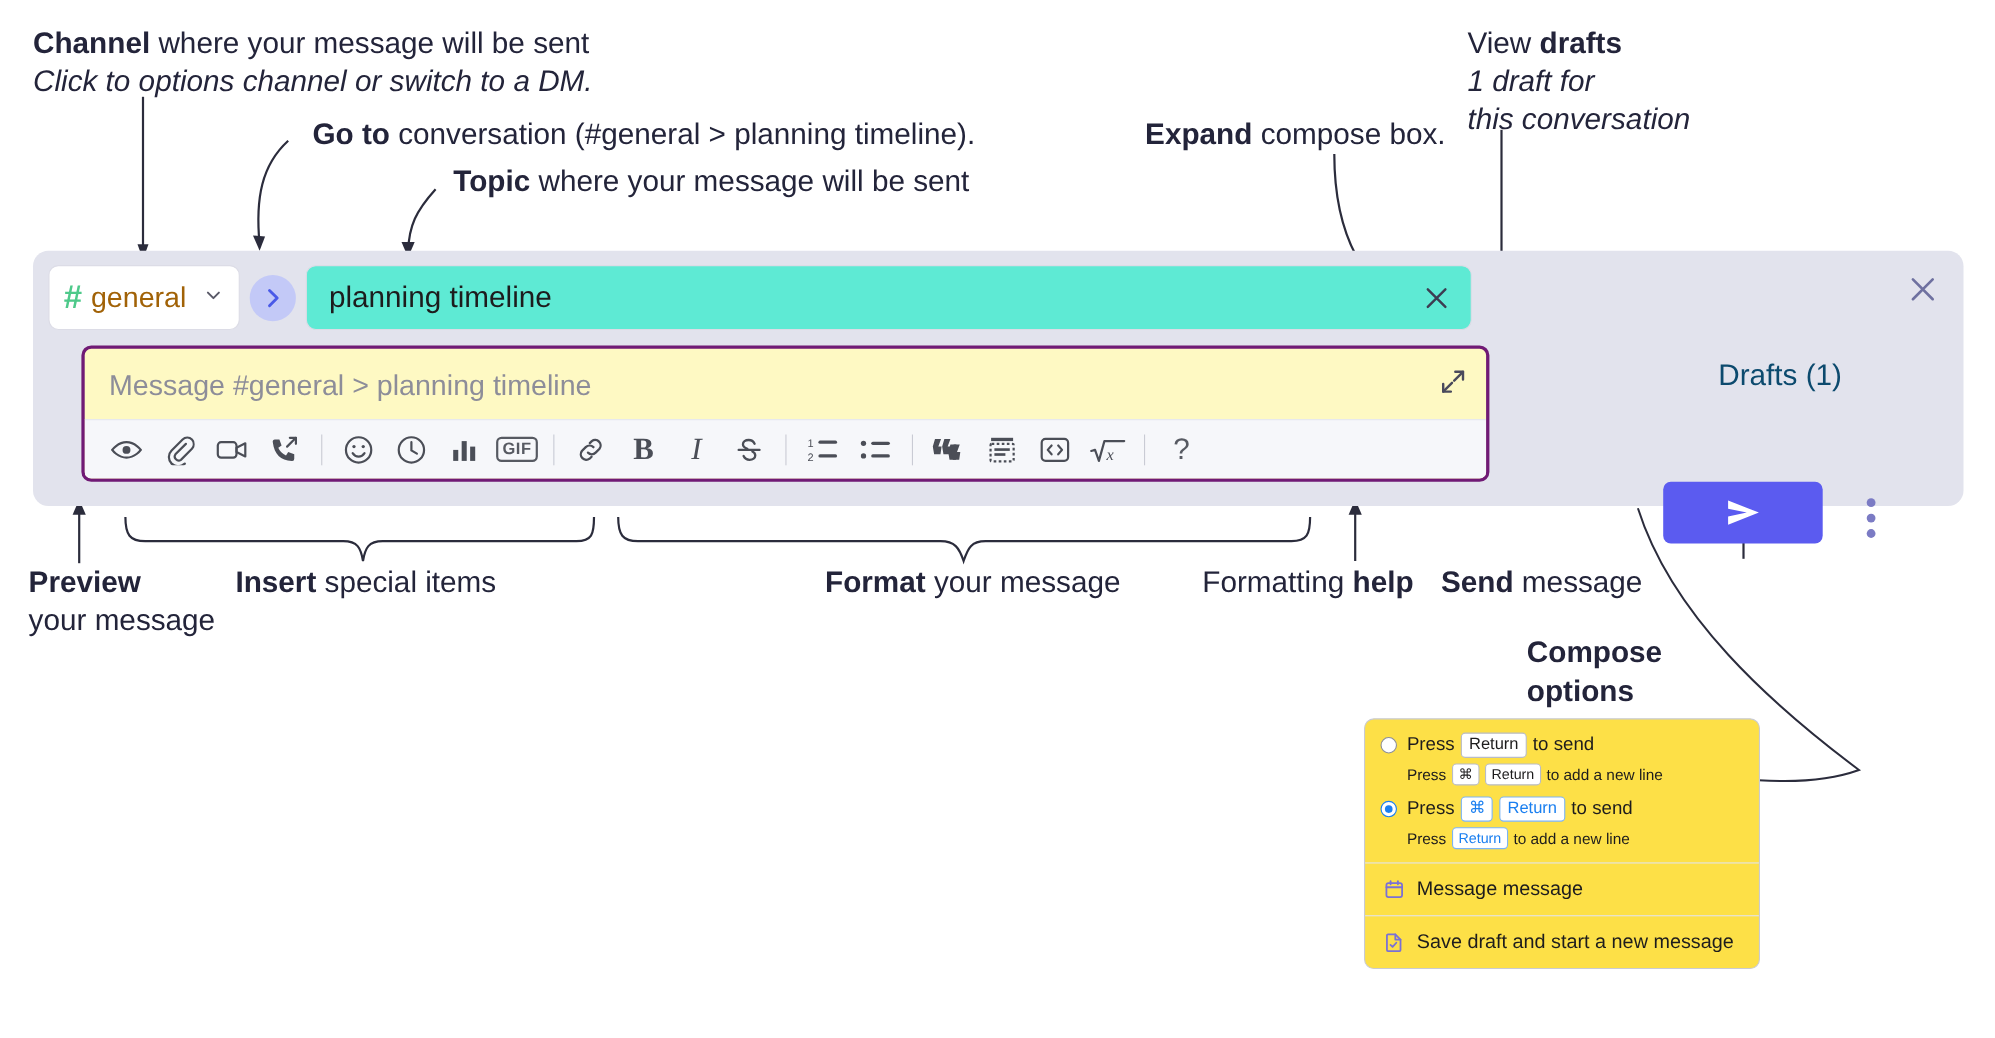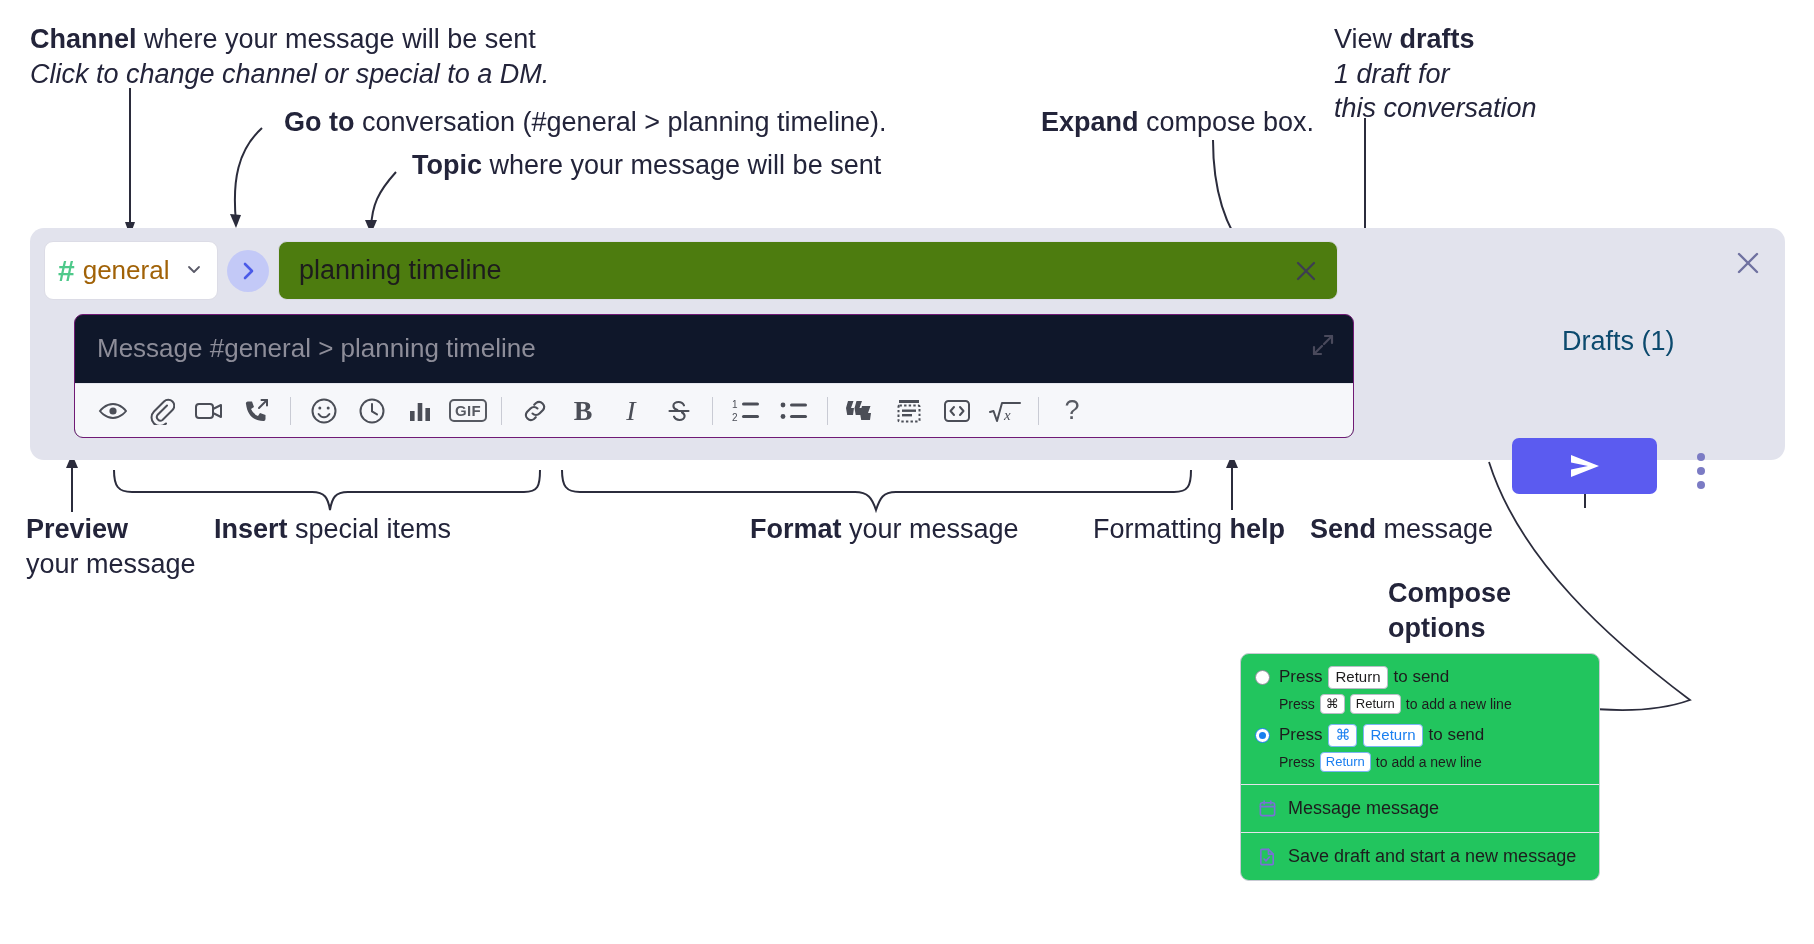--- a/index.html
+++ b/index.html
@@ -27,29 +27,29 @@
     display:flex;align-items:center;gap:9px;padding:0 13px;box-sizing:border-box;cursor:pointer;
   }
   .hash{font-size:30px;font-weight:700;color:#4ec98a;line-height:1;letter-spacing:-1px;}
   #channel-name{font-size:26px;color:#a16207;}
   .chev{margin-left:auto;color:#5a5a68;}
   #goto-btn{
     width:42px;height:42px;border-radius:50%;background:#c3c9f7;
     display:flex;align-items:center;justify-content:center;cursor:pointer;flex:0 0 auto;
   }
   #topic-field{
-    width:1060px;height:59px;background:#4d7c0f;border:1px solid #dcdce6;border-radius:9px;
+    width:1060px;height:59px;background:#5eead4;border:1px solid #dcdce6;border-radius:9px;
     display:flex;align-items:center;padding:0 16px 0 20px;box-sizing:border-box;
   }
   #topic-value{font-size:27px;color:#1d1c1d;flex:1;}
   .topic-x{cursor:pointer;display:flex;align-items:center;}
   
   #message-box{
     position:absolute;left:44px;top:86px;width:1280px;height:124px;
-    background:#0f172a;border:1px solid #701a75;border-radius:9px;box-sizing:border-box;overflow:hidden;
+    background:#fef9c3;border:3px solid #701a75;border-radius:9px;box-sizing:border-box;overflow:hidden;
   }
   #message-placeholder{
     position:absolute;left:22px;top:18px;font-size:26px;color:#8d8d99;
   }
   #expand-btn{position:absolute;right:16px;top:16px;cursor:pointer;}
   #toolbar{
     position:absolute;left:0;right:0;bottom:0;height:54px;background:#f6f7fa;
     border-top:1px solid #e6e7ee;display:flex;align-items:center;gap:0;padding:0 14px;box-sizing:border-box;
   }
   .tb{width:48px;height:44px;display:flex;align-items:center;justify-content:center;cursor:pointer;color:#575a62;}
@@ -70,21 +70,21 @@
     border-radius:7px;display:flex;align-items:center;justify-content:center;cursor:pointer;
   }
   #compose-options{
     position:absolute;left:1686px;top:450px;width:30px;height:42px;
     display:flex;flex-direction:column;align-items:center;justify-content:center;gap:6px;cursor:pointer;
   }
   .kdot{width:8px;height:8px;border-radius:50%;background:#7b7bc4;}
   
   #options-menu{
     position:absolute;left:1240px;top:653px;width:360px;
-    background:#22c55e;border:1px solid #c9cbd4;border-radius:9px;
+    background:#fde047;border:1px solid #c9cbd4;border-radius:9px;
     box-sizing:border-box;font-size:17px;color:#1d1c1d;
   }
   .opt-group{padding:12px 14px 10px 14px;border-bottom:1px solid #e3e4ea;}
   .opt-row{display:flex;align-items:center;gap:9px;cursor:pointer;}
   .radio{width:15px;height:15px;border-radius:50%;border:1.6px solid #8b8d98;box-sizing:border-box;flex:0 0 auto;
          display:flex;align-items:center;justify-content:center;background:#fff;}
   .radio.on{border-color:#1a7ff0;}
   .radio.on::after{content:"";width:7px;height:7px;border-radius:50%;background:#1a7ff0;}
   .opt-main{font-size:17px;display:flex;align-items:center;gap:6px;}
   .opt-sub{font-size:14px;display:flex;align-items:center;gap:5px;margin:5px 0 2px 24px;color:#1d1c1d;}
@@ -142,21 +142,21 @@
       <path d="M114 470 C 114 486, 118 492, 132 492 L 312 492 C 325 492, 328 498, 330 510
                C 332 498, 335 492, 348 492 L 524 492 C 538 492, 540 486, 540 470"></path>
 
       <path d="M562 470 C 562 486, 566 492, 580 492 L 855 492 C 868 492, 872 498, 876 510
                C 880 498, 883 492, 896 492 L 1174 492 C 1188 492, 1191 486, 1191 470"></path>
     </g>
   </svg>
 
   <div class="anno a-lg" style="left:30px;top:22px;">
     <div><b>Channel</b><span> where your message will be sent</span></div>
-    <div><i>Click to change channel or special to a DM.</i></div>
+    <div><i>Click to options channel or switch to a DM.</i></div>
   </div>
 
   <div class="anno a-lg" style="left:284px;top:105px;">
     <b>Go to</b><span> conversation (#general &gt; planning timeline).</span>
   </div>
 
   <div class="anno a-lg" style="left:412px;top:148px;">
     <b>Topic</b><span> where your message will be sent</span>
   </div>
 

